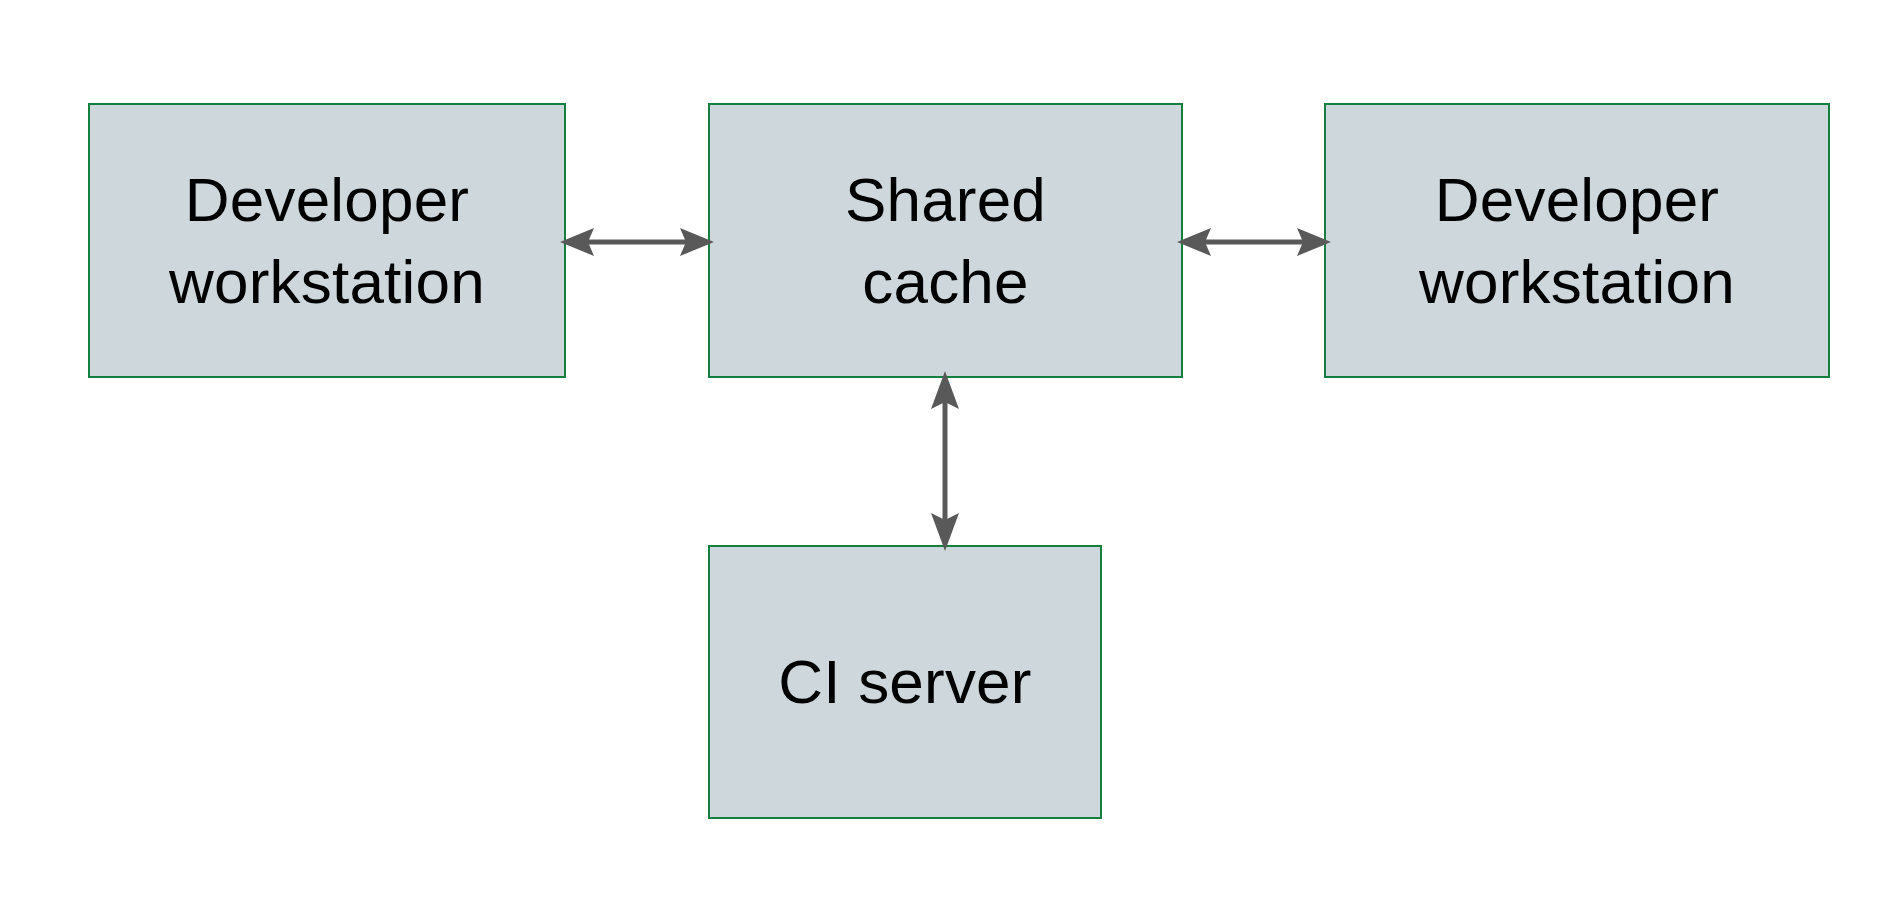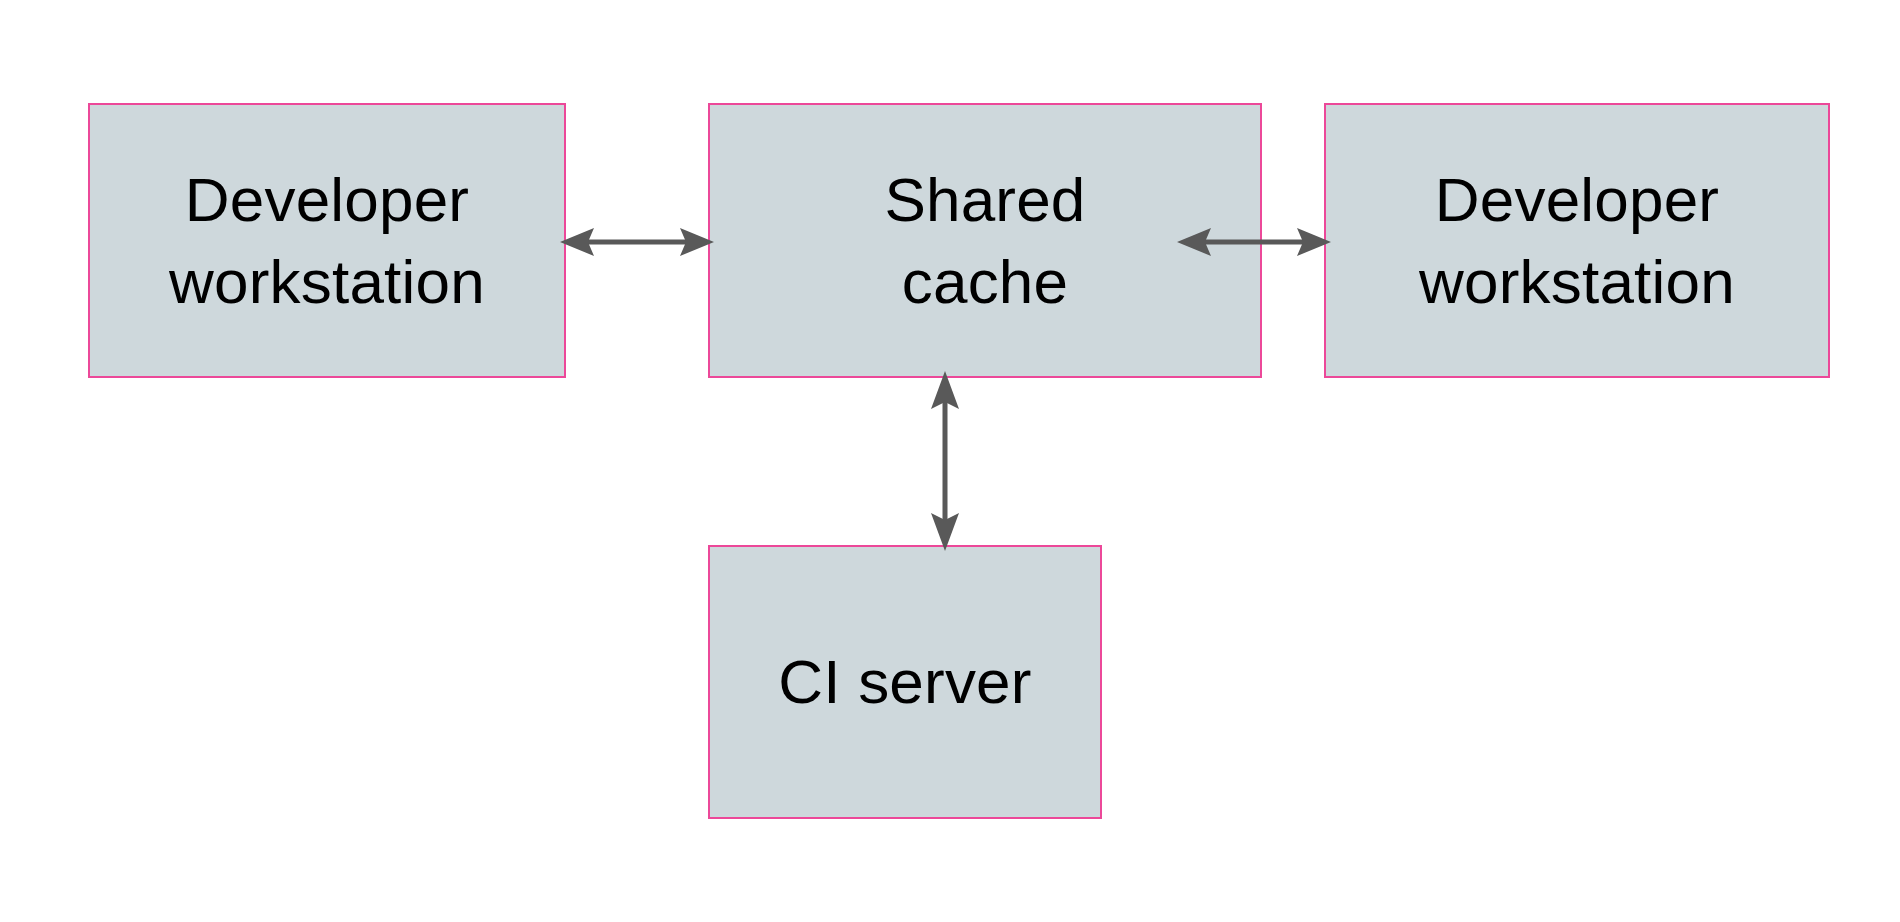--- a/index.html
+++ b/index.html
@@ -15,39 +15,39 @@
     position: relative;
     width: 1900px;
     height: 922px;
     background: #ffffff;
     overflow: hidden;
   }
   .node {
     position: absolute;
     box-sizing: border-box;
     background: #ced8dc;
-    border: 2px solid #ec4899;
+    border: 2px solid #15803d;
     display: flex;
     align-items: center;
     justify-content: center;
     text-align: center;
   }
   .node-label {
     color: #000000;
     font-family: "Liberation Sans", sans-serif;
     font-size: 62px;
     line-height: 1.32;
     font-weight: 400;
     letter-spacing: 0.2px;
     white-space: pre-line;
     padding: 0 14px;
   }
   
   #node-dev-left   { left: 88px;   top: 103px;  width: 478px;  height: 275px; }
-  #node-shared     { left: 708px;  top: 103px;  width: 554px;  height: 275px; }
+  #node-shared     { left: 708px;  top: 103px;  width: 475px;  height: 275px; }
   #node-dev-right  { left: 1324px; top: 103px;  width: 506px;  height: 275px; }
   #node-ci         { left: 708px;  top: 545px;  width: 394px;  height: 274px; }
 
   .edge {
     position: absolute;
     overflow: visible;
   }
   #edge-left-shared   { left: 560px; top: 216px; width: 154px; height: 52px; }
   #edge-shared-right  { left: 1177px; top: 216px; width: 154px; height: 52px; }
   #edge-shared-ci     { left: 919px; top: 371px; width: 52px; height: 180px; }

